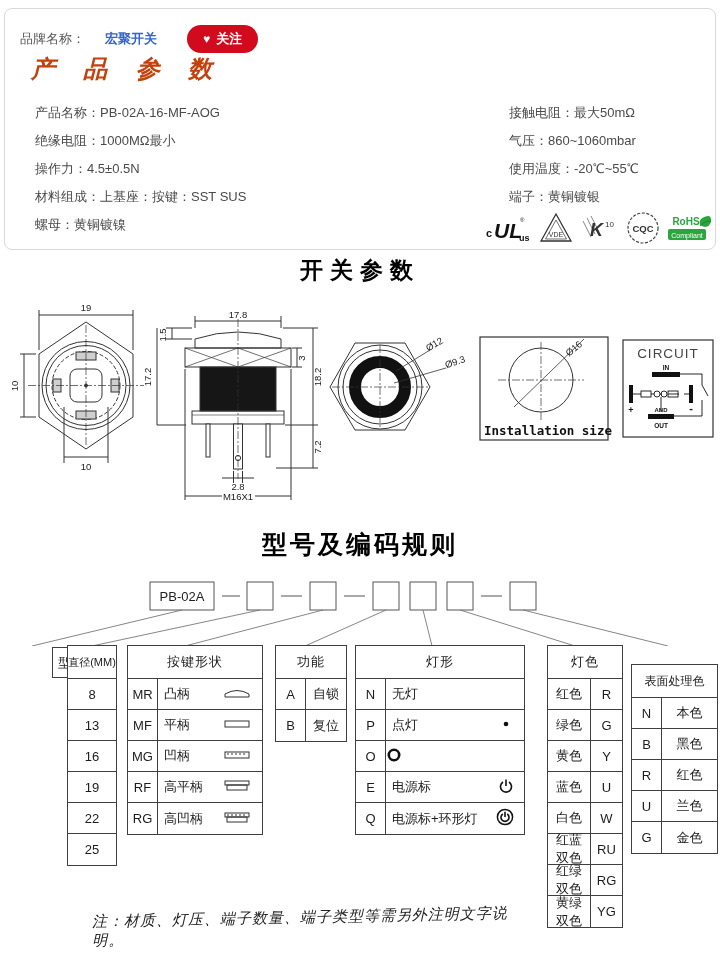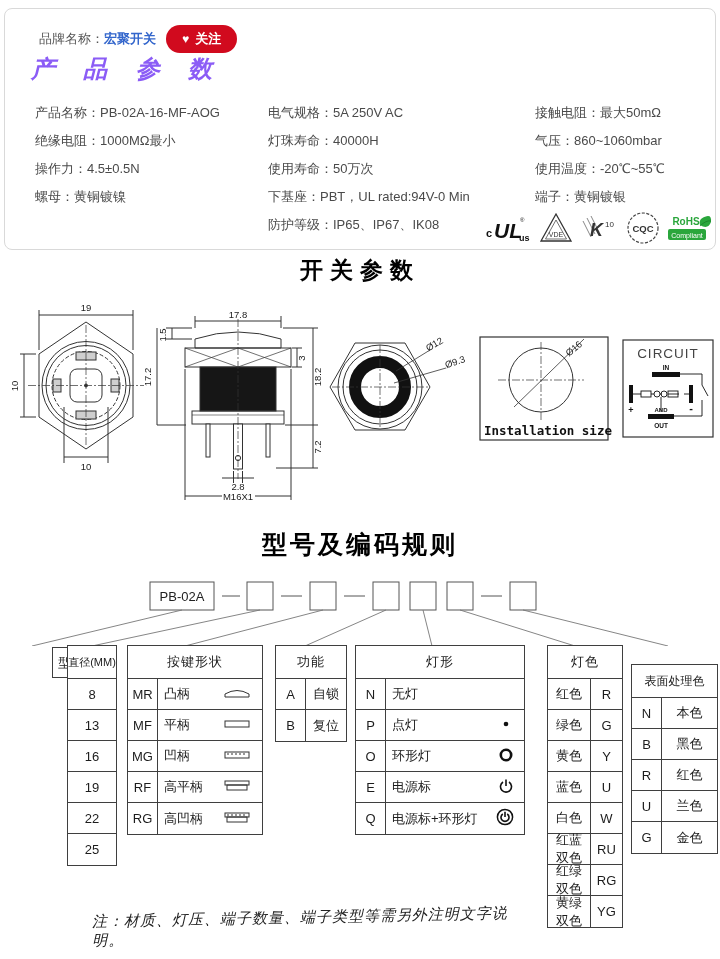--- a/index.html
+++ b/index.html
@@ -1,29 +1,29 @@
 <!DOCTYPE html>
 <html><head>
 <meta charset="utf-8">
 <style>
   html,body{margin:0;padding:0;background:#fff;}
   .page{position:relative;width:720px;height:959px;background:#fff;overflow:hidden;
         font-family:"Liberation Sans",sans-serif;color:#333;}
   
   .card{position:absolute;left:4px;top:8px;width:710px;height:240px;
         border:1px solid #d9d9d9;border-radius:8px;background:#fff;}
-  .brand-row{position:absolute;left:34px;top:16px;display:flex;align-items:center;gap:0;font-size:13px;}
+  .brand-row{position:absolute;left:15px;top:16px;display:flex;align-items:center;gap:20px;font-size:13px;}
   .brand-label{color:#555;}
   .brand-link{color:#3366cc;font-weight:bold;text-decoration:none;cursor:pointer;}
   .follow-btn{display:inline-flex;align-items:center;gap:6px;margin-left:10px;
       background:#d10a1e;color:#fff;border:none;border-radius:14px;padding:5px 16px;
       font-size:13px;font-weight:bold;cursor:pointer;font-family:"Liberation Sans",sans-serif;}
   .follow-btn .heart{font-size:12px;line-height:1;}
   .calligraphy{position:absolute;left:26px;top:44px;margin:0;font-family:"DejaVu Serif",serif;
-      font-style:italic;font-weight:bold;font-size:24px;letter-spacing:10px;color:#8b5cf6;}
+      font-style:italic;font-weight:bold;font-size:24px;letter-spacing:10px;color:#c2410c;}
   .spec-col{position:absolute;top:90px;font-size:13px;color:#4a4a4a;}
   .spec-line{height:28px;line-height:28px;white-space:nowrap;}
   .certs{position:absolute;left:480px;top:200px;width:228px;height:38px;
       display:flex;align-items:center;justify-content:space-between;}
   .certs span{display:inline-flex;}
   
   .h-switch{position:absolute;top:255px;left:0;width:720px;text-align:center;margin:0;
       font-size:23px;font-weight:bold;letter-spacing:7px;color:#000;}
   .h-coding{position:absolute;top:528px;left:0;width:720px;text-align:center;margin:0;
       font-size:25px;font-weight:bold;letter-spacing:3px;color:#000;}
@@ -111,30 +111,24 @@
             <text x="20" y="26.5" font-size="7" fill="#fff" text-anchor="middle">Compliant</text>
             <path d="M34 8 Q45 1 44 11 Q41 19 33 14 Q32 10 34 8 Z" fill="#2aa63c"></path>
             <path d="M33 15 Q39 9 44 10" stroke="#1d7c2c" stroke-width="0.8" fill="none"></path>
           </svg>
         </span>
       </div>
   <div class="spec-col" style="left: 30px; width: 230px;">
         <div class="spec-line">产品名称：PB-02A-16-MF-AOG</div>
         <div class="spec-line">绝缘电阻：1000MΩ最小</div>
         <div class="spec-line">操作力：4.5±0.5N</div>
+        <div class="spec-line">材料组成：上基座：按键：SST SUS</div>
         <div class="spec-line">螺母：黄铜镀镍</div>
       </div>
-      <div class="spec-col" style="left: 263px; width: 255px;">
-        <div class="spec-line">电气规格：5A 250V AC</div>
-        <div class="spec-line">灯珠寿命：40000H</div>
-        <div class="spec-line">使用寿命：50万次</div>
-        <div class="spec-line">下基座：PBT，UL rated:94V-0 Min</div>
-        <div class="spec-line">防护等级：IP65、IP67、IK08</div>
-      </div>
-      <div class="spec-col" style="left: 530px; width: 182px;">
+      <div class="spec-col" style="left: 504px; width: 182px;">
         <div class="spec-line">接触电阻：最大50mΩ</div>
         <div class="spec-line">气压：860~1060mbar</div>
         <div class="spec-line">使用温度：-20℃~55℃</div>
         <div class="spec-line">端子：黄铜镀银</div>
       </div>
     </div>
 
   <h1 class="h-switch">开关参数</h1>
 
   <svg id="drawings" width="720" height="230" viewBox="0 0 720 230">
@@ -370,21 +364,20 @@
       </div>
       <div class="trow">
         <div class="cell c-code">P</div>
         <div class="cell c-label">点灯</div>
         <span class="c-icon"><svg width="16" height="16" viewBox="0 0 16 16">
             <circle cx="8" cy="8" r="2.3" fill="#111"></circle>
           </svg></span>
       </div>
       <div class="trow">
         <div class="cell c-code">O</div>
-        <div class="cell c-label">环形灯</div>
         <span class="c-icon"><svg width="16" height="16" viewBox="0 0 16 16">
             <circle cx="8" cy="8" r="5.2" fill="none" stroke="#111" stroke-width="2.6"></circle>
           </svg></span>
       </div>
       <div class="trow">
         <div class="cell c-code">E</div>
         <div class="cell c-label">电源标</div>
         <span class="c-icon"><svg width="16" height="16" viewBox="0 0 16 16">
             <path d="M5 4 A5.5 5.5 0 1 0 11 4" fill="none" stroke="#111" stroke-width="1.6"></path>
             <line x1="8" y1="1.5" x2="8" y2="8" stroke="#111" stroke-width="1.6"></line>

